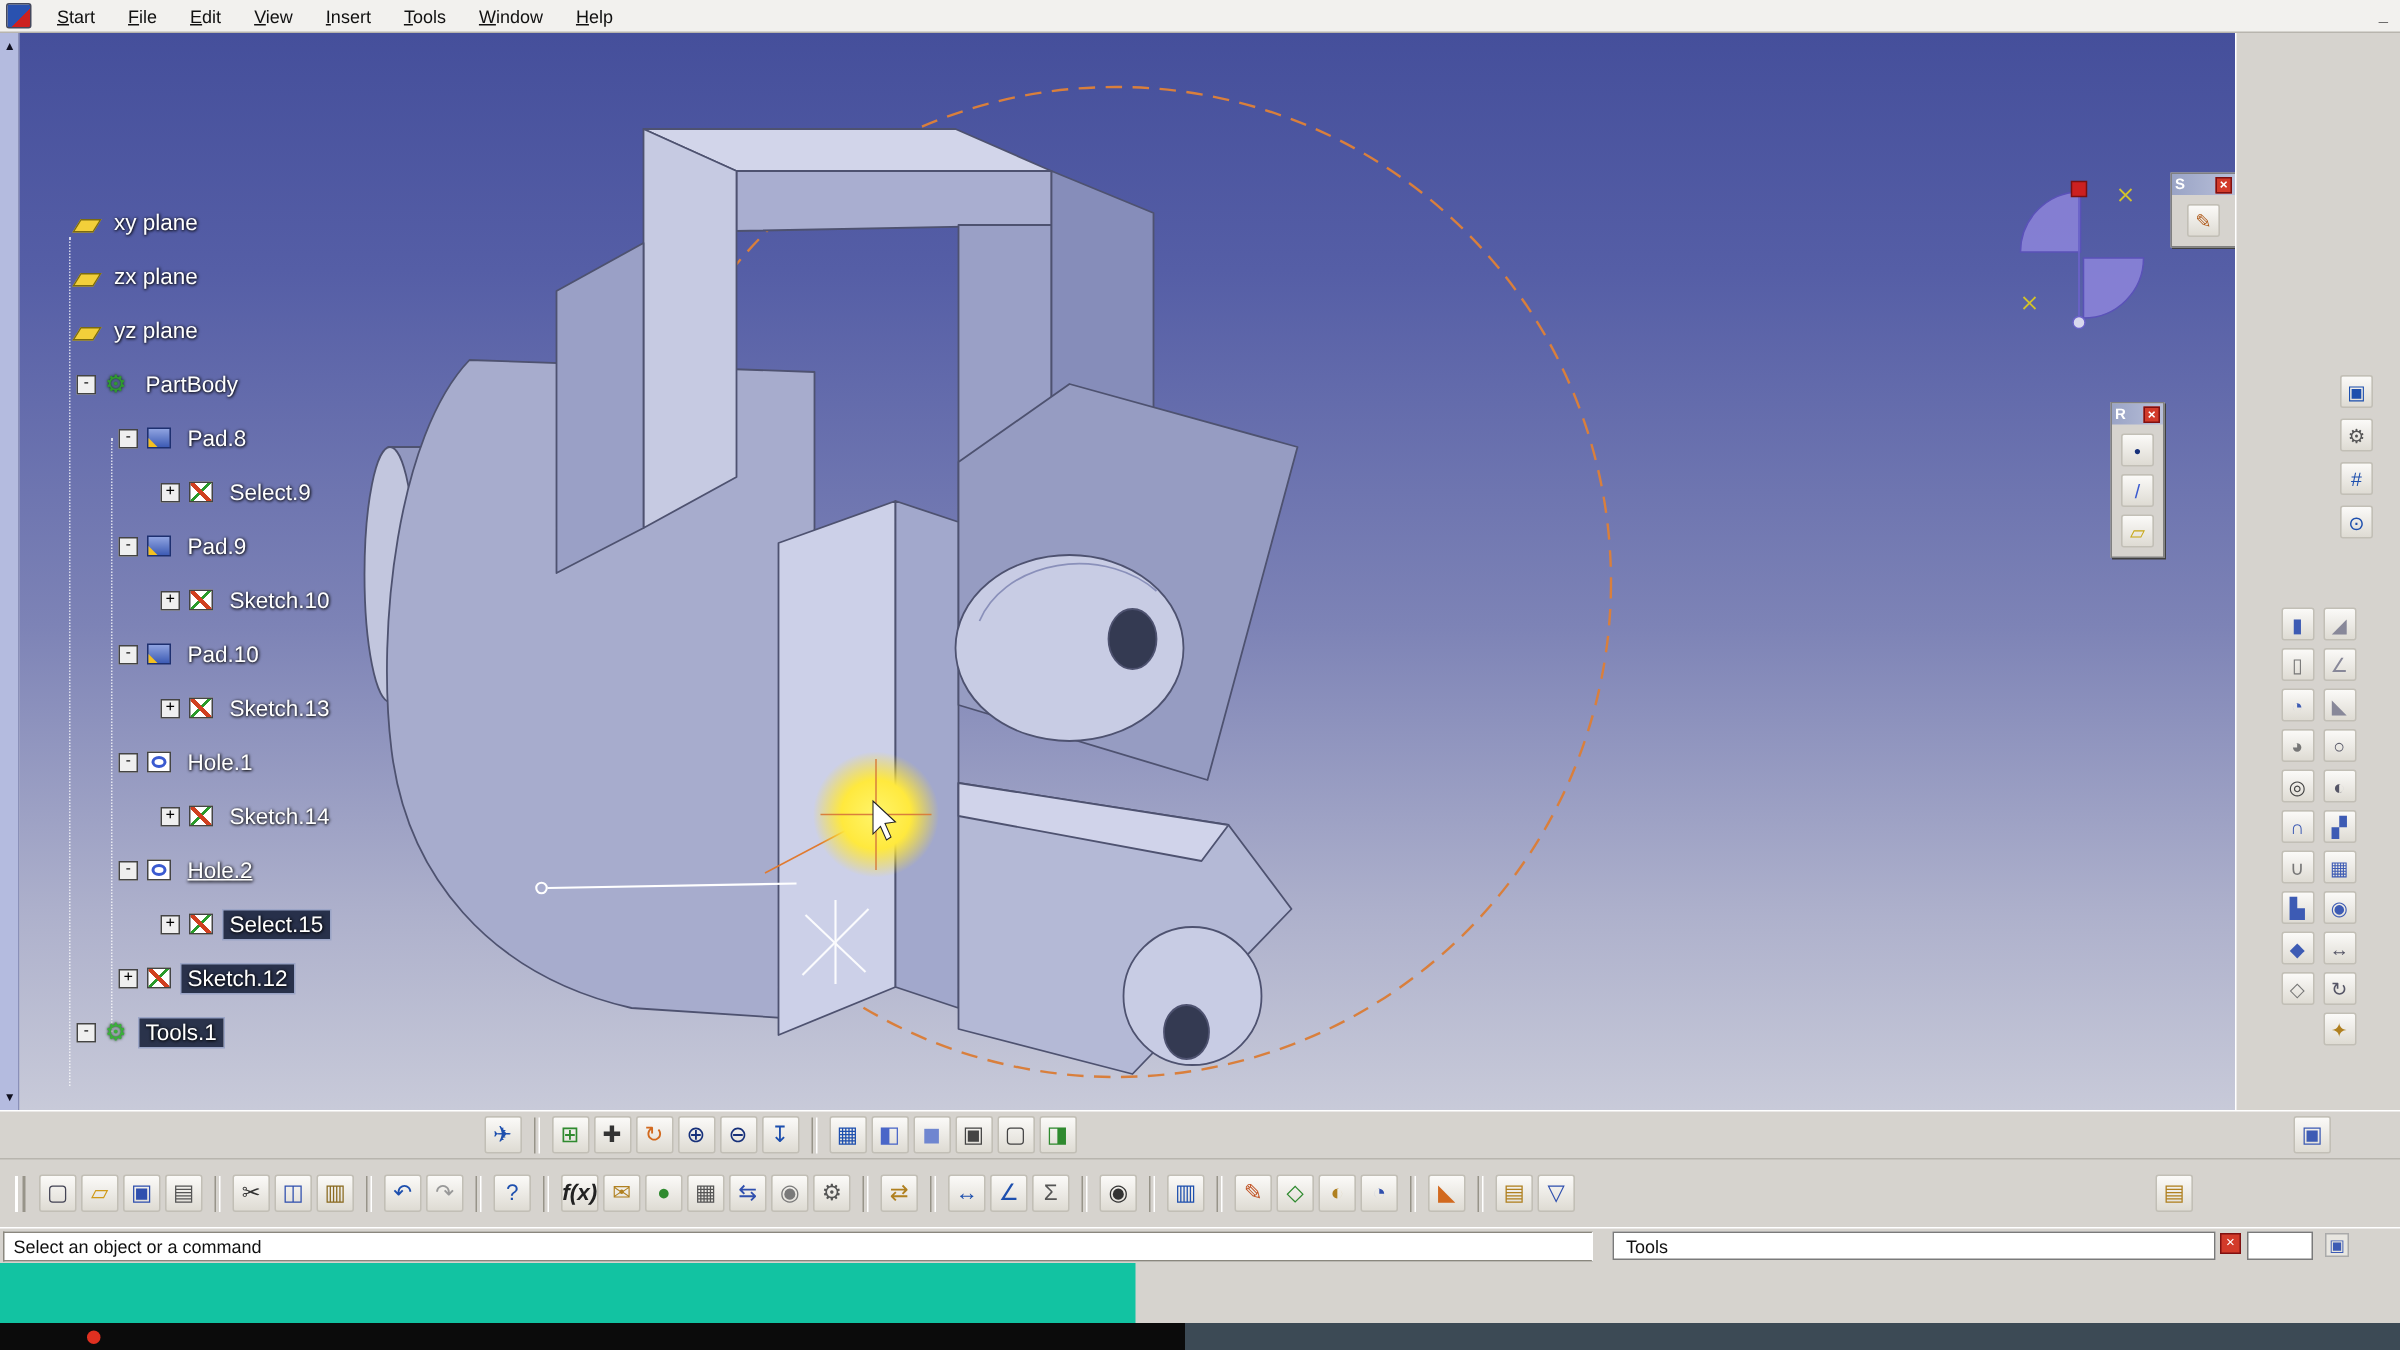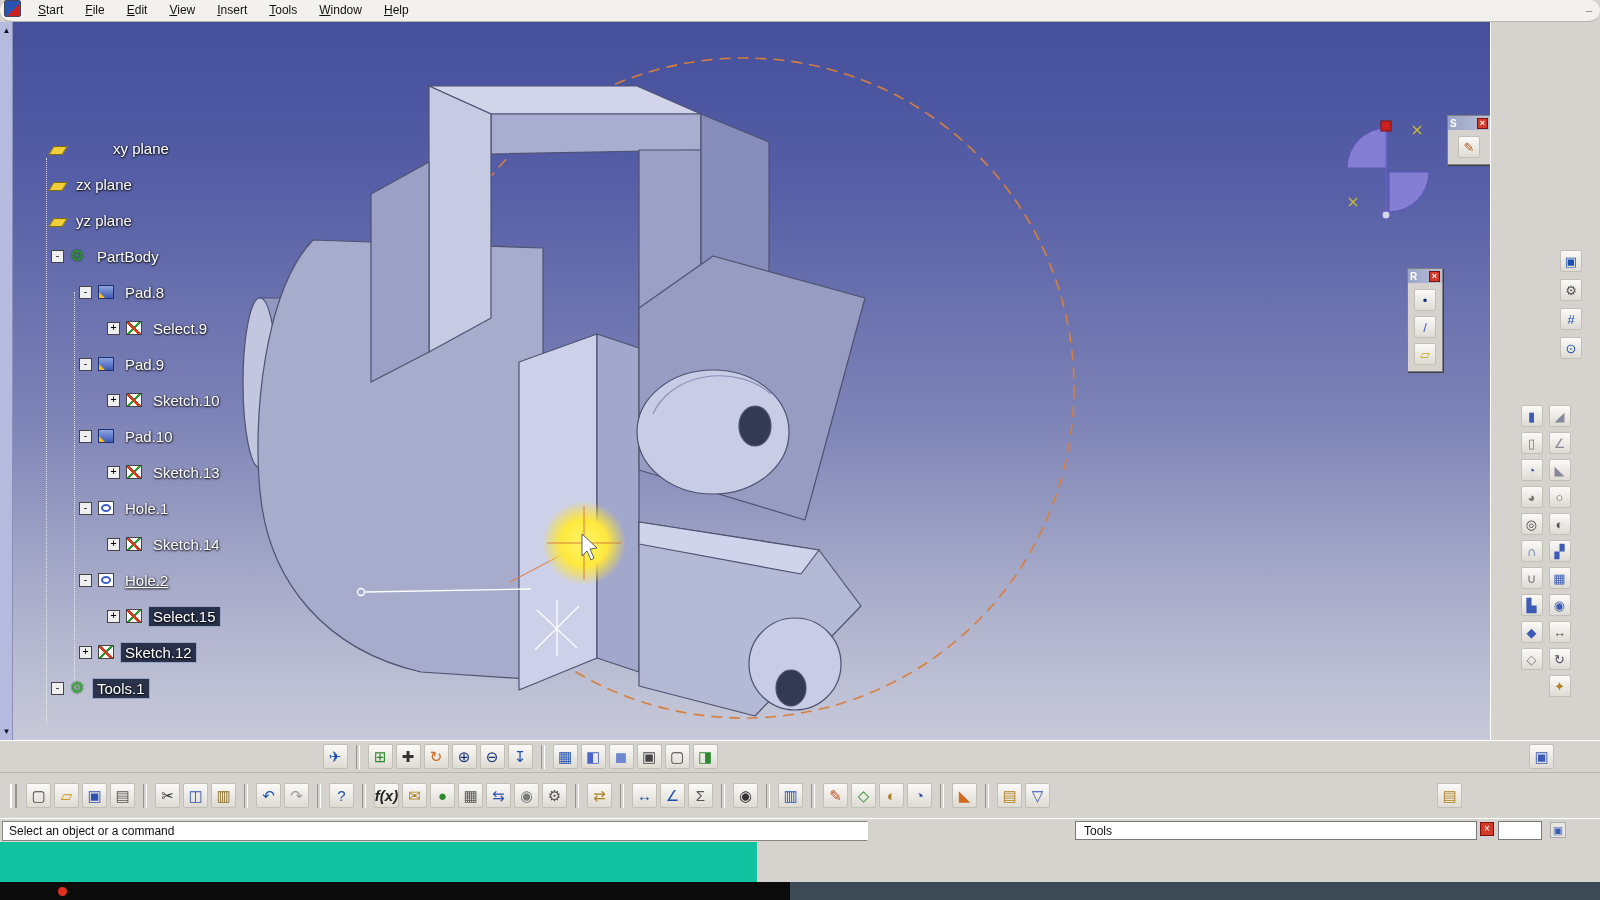--- a/index.html
+++ b/index.html
@@ -1,20 +1,20 @@
 <!DOCTYPE html>
 <html><head>
 <meta charset="utf-8">
 <style>
   html,body{margin:0;padding:0;background:#000;}
   #root{position:relative;width:1600px;height:900px;overflow:hidden;background:#d6d3ce;
         font-family:"Liberation Sans",sans-serif;-webkit-font-smoothing:antialiased;}
   
   .menubar{position:absolute;top:0;left:0;width:1600px;height:22px;background:#f2f1ee;
-           border-bottom:1px solid #b8b5ae;display:flex;align-items:flex-start;padding-left:4px;box-sizing:border-box;border-radius:11px;}
+           border-bottom:1px solid #b8b5ae;display:flex;align-items:center;padding-left:4px;box-sizing:border-box;}
   .logo{width:15px;height:15px;border-radius:2px;margin-right:6px;flex:none;
         background:linear-gradient(135deg,#2a52b0 0 58%,#cc2020 58%);border:1px solid #44485c;}
   .menu-item{padding:3px 11px;font-size:12px;color:#111;cursor:default;}
   .menu-item u{text-decoration:underline;}
   .mb-min{margin-left:auto;margin-right:8px;font-size:11px;font-weight:bold;color:#111;}
   
   .workspace{position:absolute;top:22px;left:0;width:1600px;height:718px;}
   .tree-scroll{position:absolute;left:0;top:0;width:13px;height:718px;background:#b4bbdf;
                border-right:1px solid #8a90b8;box-sizing:border-box;}
   .tree-scroll .arr{position:absolute;left:0;width:13px;text-align:center;font-size:8px;color:#101020;}
@@ -74,21 +74,21 @@
            display:flex;align-items:center;justify-content:center;box-sizing:border-box;}
   .viewbar-inner{display:flex;align-items:center;gap:3px;margin-right:560px;}
   .vb-right{position:absolute;right:46px;top:3px;}
   .stdbar{position:absolute;top:772px;left:0;width:1600px;height:46px;background:#d6d3ce;
           display:flex;align-items:center;padding-left:10px;gap:3px;box-sizing:border-box;border-top:1px solid #b8b5ae;}
   .handle{width:3px;height:24px;border-left:2px solid #fff;border-right:2px solid #979489;margin-right:6px;flex:none;}
   .std-right{margin-left:auto;margin-right:138px;}
   
   .statusbar{position:absolute;top:818px;left:0;width:1600px;height:24px;background:#d6d3ce;
              display:flex;align-items:center;box-sizing:border-box;border-top:1px solid #fff;}
-  .status-msg{width:866px;height:20px;margin-left:2px;background:#fff;border:1px solid #8a877e;
+  .status-msg{width:1060px;height:20px;margin-left:2px;background:#fff;border:1px solid #8a877e;
               border-right-color:#fff;box-sizing:border-box;font-size:12px;color:#111;padding:2px 6px;}
   .tools-box{position:absolute;left:1075px;top:2px;width:402px;height:19px;background:#fff;border:1px solid #7a7a7a;
              font-size:12px;color:#111;padding:2px 8px;box-sizing:border-box;}
   .tools-close{position:absolute;left:1480px;top:3px;width:14px;height:14px;background:#d23a2a;border:1px solid #801010;
                color:#fff;font-size:10px;line-height:12px;text-align:center;box-sizing:border-box;}
   .power-box{position:absolute;left:1498px;top:2px;width:44px;height:19px;background:#fff;border:1px solid #7a7a7a;box-sizing:border-box;}
   .status-far{position:absolute;left:1550px;top:3px;width:16px;height:16px;display:flex;align-items:center;justify-content:center;
               font-size:11px;color:#3d5bb4;background:#e8e6e0;border:1px solid #aaa;box-sizing:border-box;}
   
   .teal{position:absolute;top:842px;left:0;width:757px;height:40px;background:#12c3a2;}
@@ -186,21 +186,21 @@
           <rect x="1368" y="99" width="10" height="10" fill="#cc2020" stroke="#7a1010"></rect>
           <path d="M1400,104 l8,8 M1408,104 l-8,8" stroke="#d2c22a" stroke-width="1.2"></path>
           <path d="M1336,176 l8,8 M1344,176 l-8,8" stroke="#d2c22a" stroke-width="1.2"></path>
           <circle cx="1373" cy="193" r="4" fill="#d8d8ee" stroke="#6a62c8"></circle>
         </g>
       </svg>
 
       <div class="tree" id="tree">
         <div class="guide" style="left:25px;top:28px;height:566px;"></div>
         <div class="guide" style="left:53px;top:162px;height:396px;"></div>
-          <div class="trow" style="padding-left: 30px; gap: 37px;">
+          <div class="trow" style="padding-left: 30px;">
             <span class="ti ti-plane"></span>
             <span class="tlabel">xy plane</span>
           </div>
           <div class="trow" style="padding-left: 30px;">
             <span class="ti ti-plane"></span>
             <span class="tlabel">zx plane</span>
           </div>
           <div class="trow" style="padding-left: 30px;">
             <span class="ti ti-plane"></span>
             <span class="tlabel">yz plane</span>

